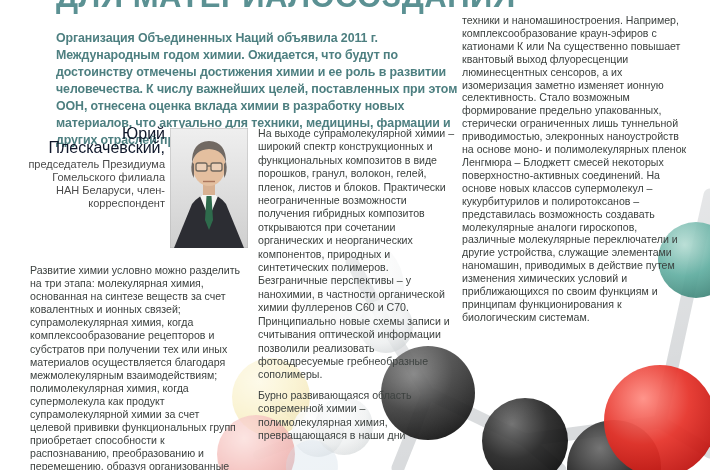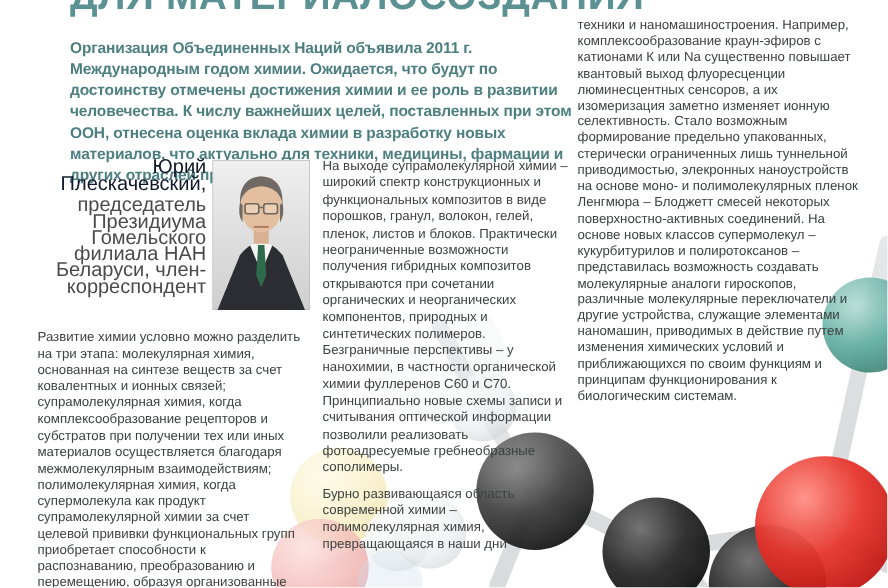--- a/index.html
+++ b/index.html
@@ -17,21 +17,21 @@
   }
   .lead{
     left:56px;top:30px;width:408px;
     font-size:12.4px;line-height:17px;font-weight:bold;
     color:#4d7f80;letter-spacing:-.1px;
   }
   .author-caption{
     left:28px;top:127px;width:137px;text-align:right;color:#4a4a4a;
   }
   .author-name{font-size:16px;font-weight:normal;color:#0f172a;line-height:14px;margin:0 0 3px 0;}
-  .author-role{font-size:16px;line-height:13px;margin:0;}
+  .author-role{font-size:11px;line-height:13px;margin:0;}
   .portrait{left:170px;top:128px;width:78px;height:120px;}
   .portrait svg{display:block;}
 
   .body-col{font-size:10.6px;color:#3d4240;}
   .body-col p{margin:0 0 7px 0;}
   .col-left{left:30px;top:264px;width:212px;line-height:13.1px;}
   .col-middle{left:258px;top:127px;width:202px;line-height:13.4px;}
   .col-right{left:462px;top:14px;width:226px;line-height:12.9px;}
 </style>
 </head>

